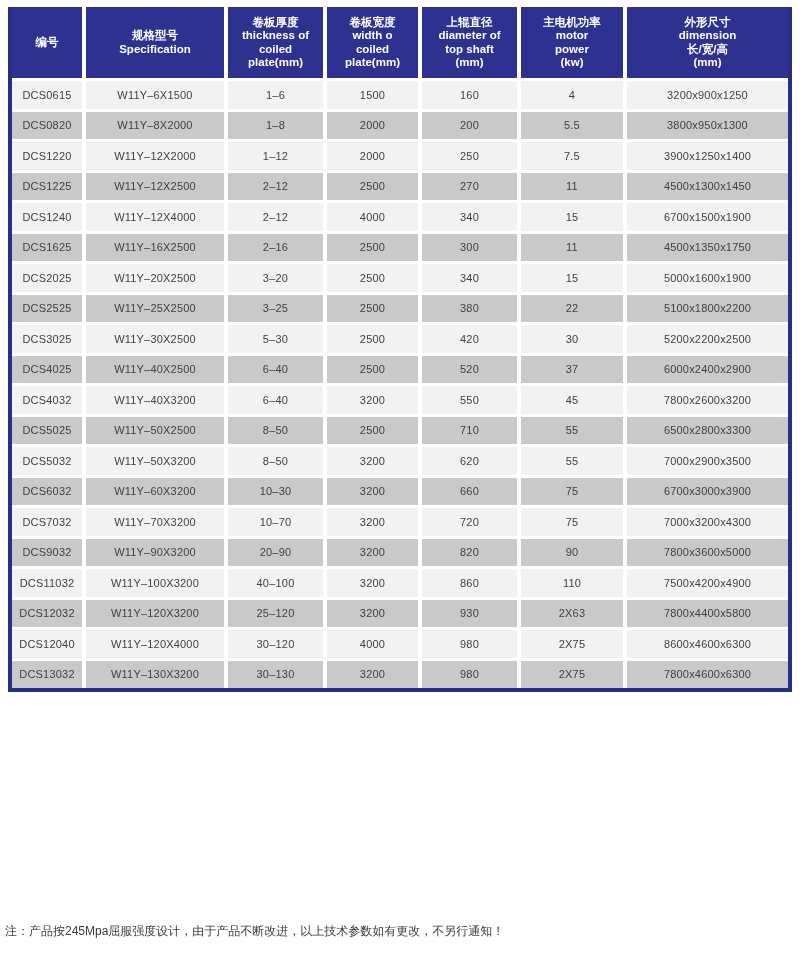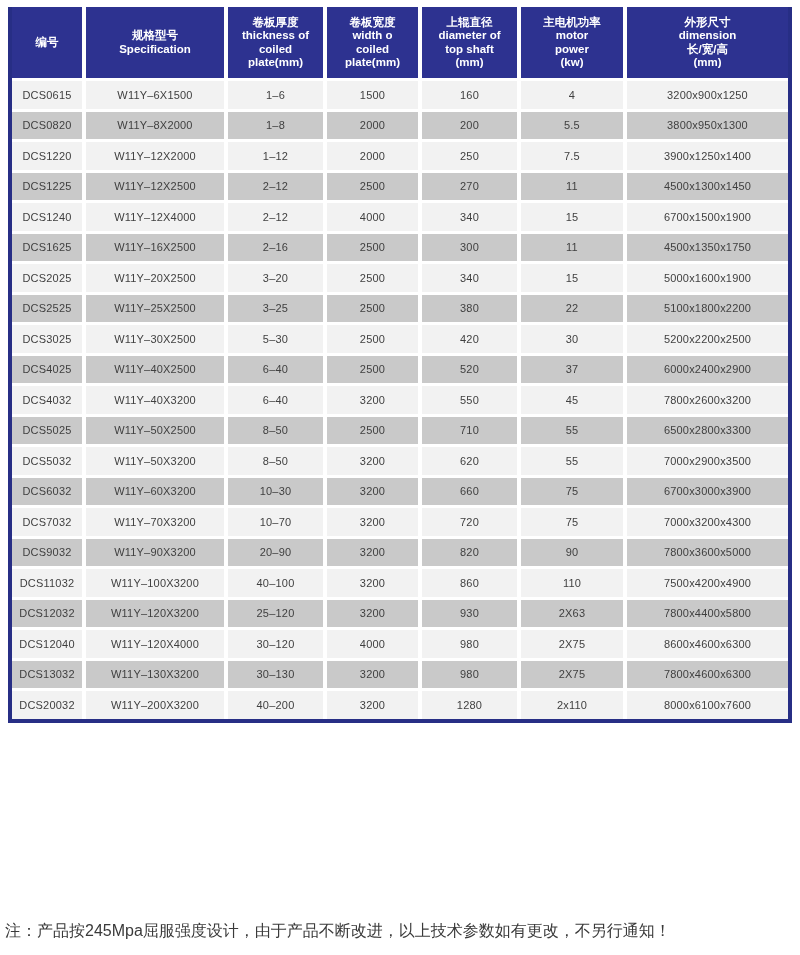--- a/index.html
+++ b/index.html
@@ -70,21 +70,21 @@
     width: 792px;
   }
   .note-en {
     font-size: 10.5px;
     color: #000000;
     line-height: 14px;
     margin: 0;
     white-space: nowrap;
   }
   .note-zh {
-    font-size: 16px;
+    font-size: 12px;
     color: #3a3a3a;
     line-height: 16px;
     margin: 1px 0 0 0;
     white-space: nowrap;
   }
 </style>
 </head>
 <body>
 
 <div class="page">
@@ -301,29 +301,20 @@
           </tr>
           <tr>
             <td>DCS13032</td>
             <td>W11Y–130X3200</td>
             <td>30–130</td>
             <td>3200</td>
             <td>980</td>
             <td>2X75</td>
             <td>7800x4600x6300</td>
           </tr>
-          <tr>
-            <td>DCS20032</td>
-            <td>W11Y–200X3200</td>
-            <td>40–200</td>
-            <td>3200</td>
-            <td>1280</td>
-            <td>2x110</td>
-            <td>8000x6100x7600</td>
-          </tr>
         </tbody>
     </table>
   </div>
 
   <div class="notes">
     <p class="note-zh">注：产品按245Mpa屈服强度设计，由于产品不断改进，以上技术参数如有更改，不另行通知！</p>
   </div>
 
 </div>
 

